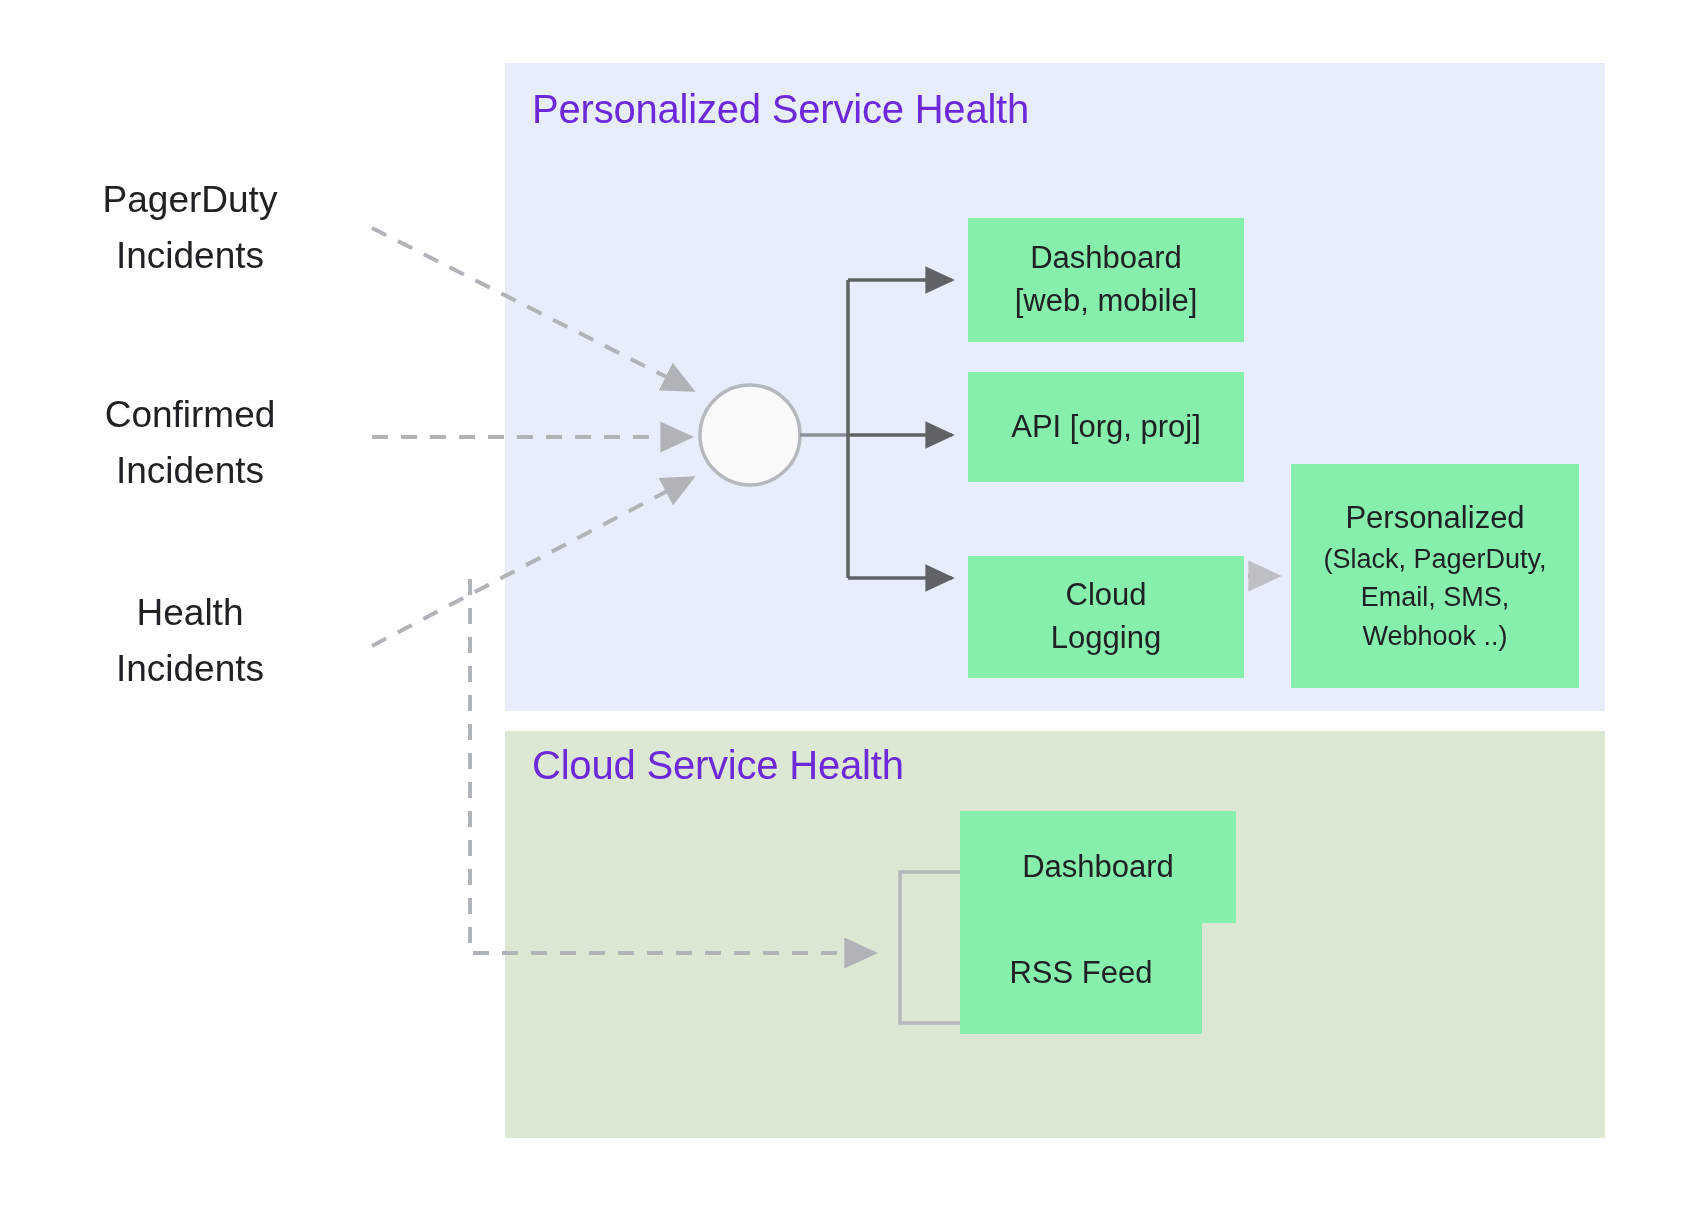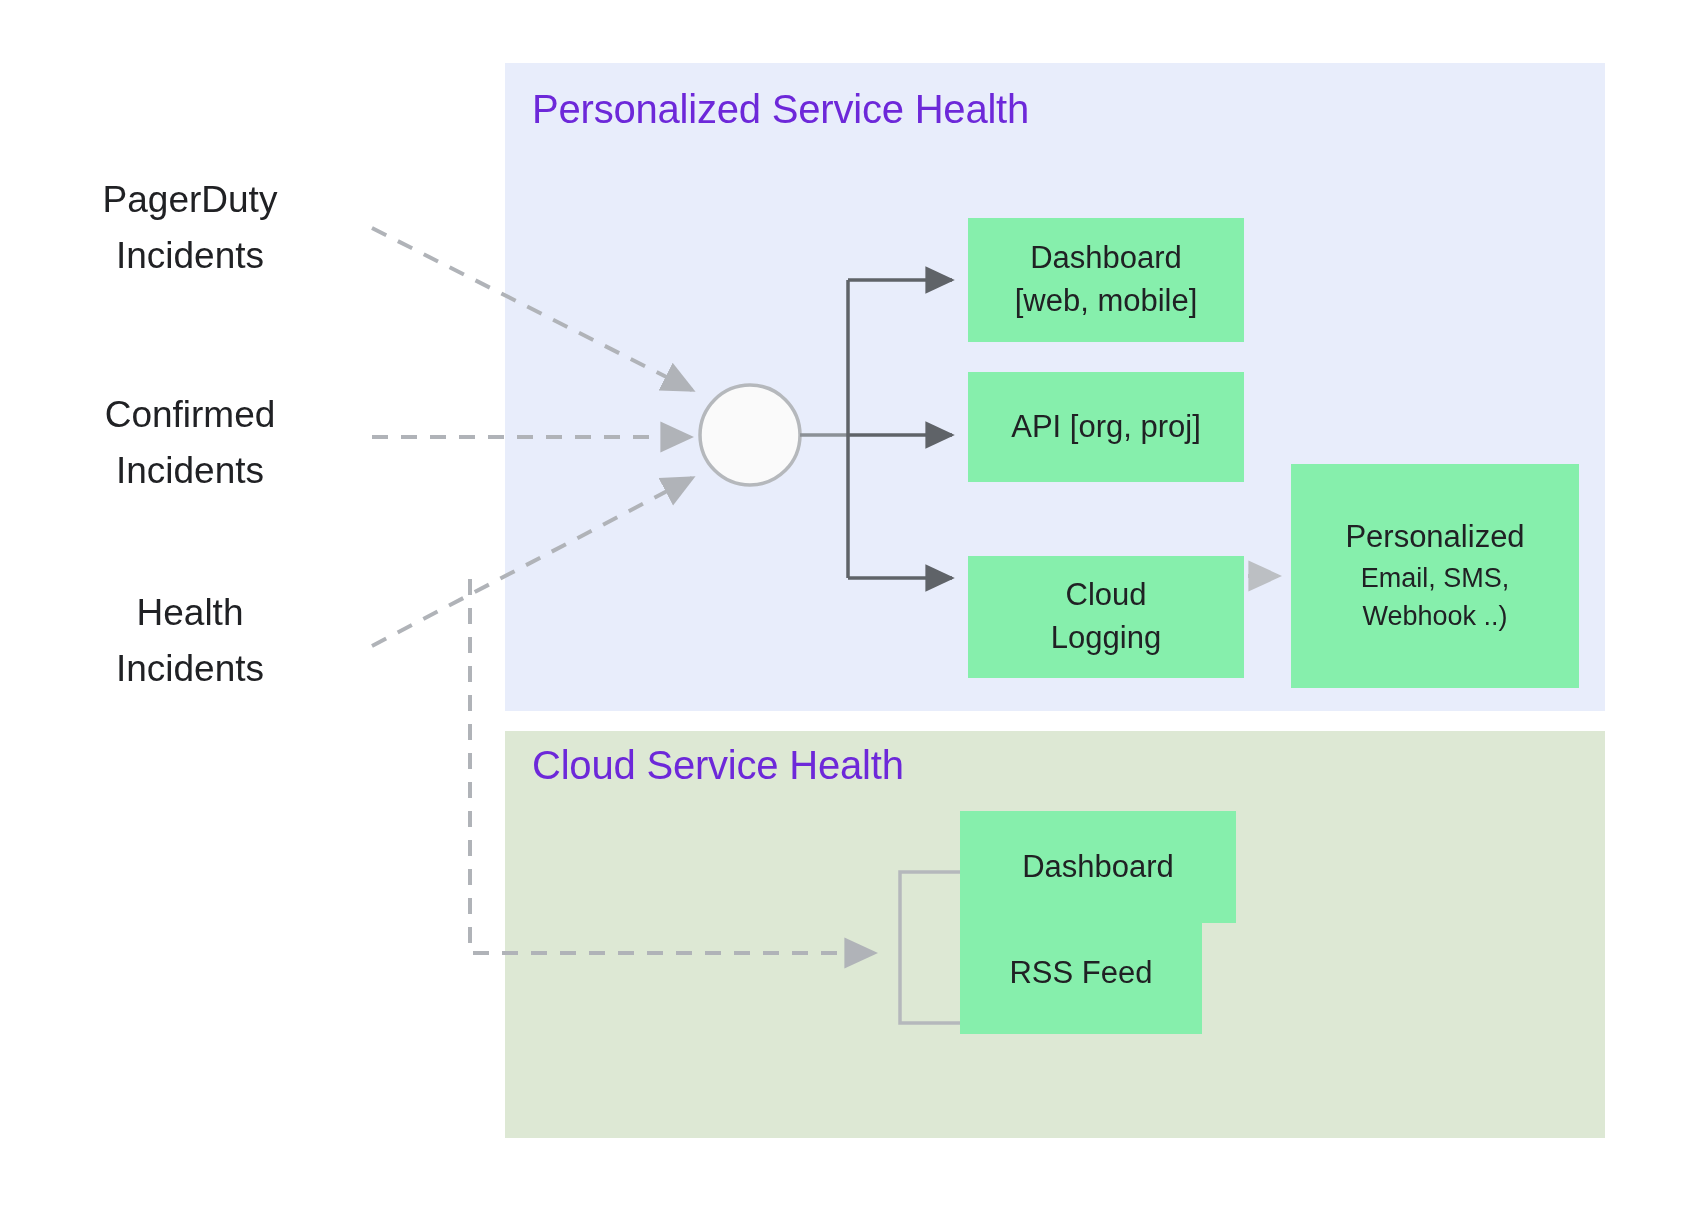--- a/index.html
+++ b/index.html
@@ -168,20 +168,21 @@
   <div class="node-box" id="box-cloud-logging">
     <div class="node-text">
       <span class="node-title-main">Cloud</span>
       <span class="node-title-main">Logging</span>
     </div>
   </div>
 
   <div class="node-box" id="box-notifications">
     <div class="node-text">
       <span class="node-title-main">Personalized</span>
+      <span class="sub">(Slack, PagerDuty,</span>
       <span class="sub">Email, SMS,</span>
       <span class="sub">Webhook ..)</span>
     </div>
   </div>
 
   <div class="node-box" id="box-dashboard-csh">
     <div class="node-text">Dashboard</div>
   </div>
 
   <div class="node-box" id="box-rss">

